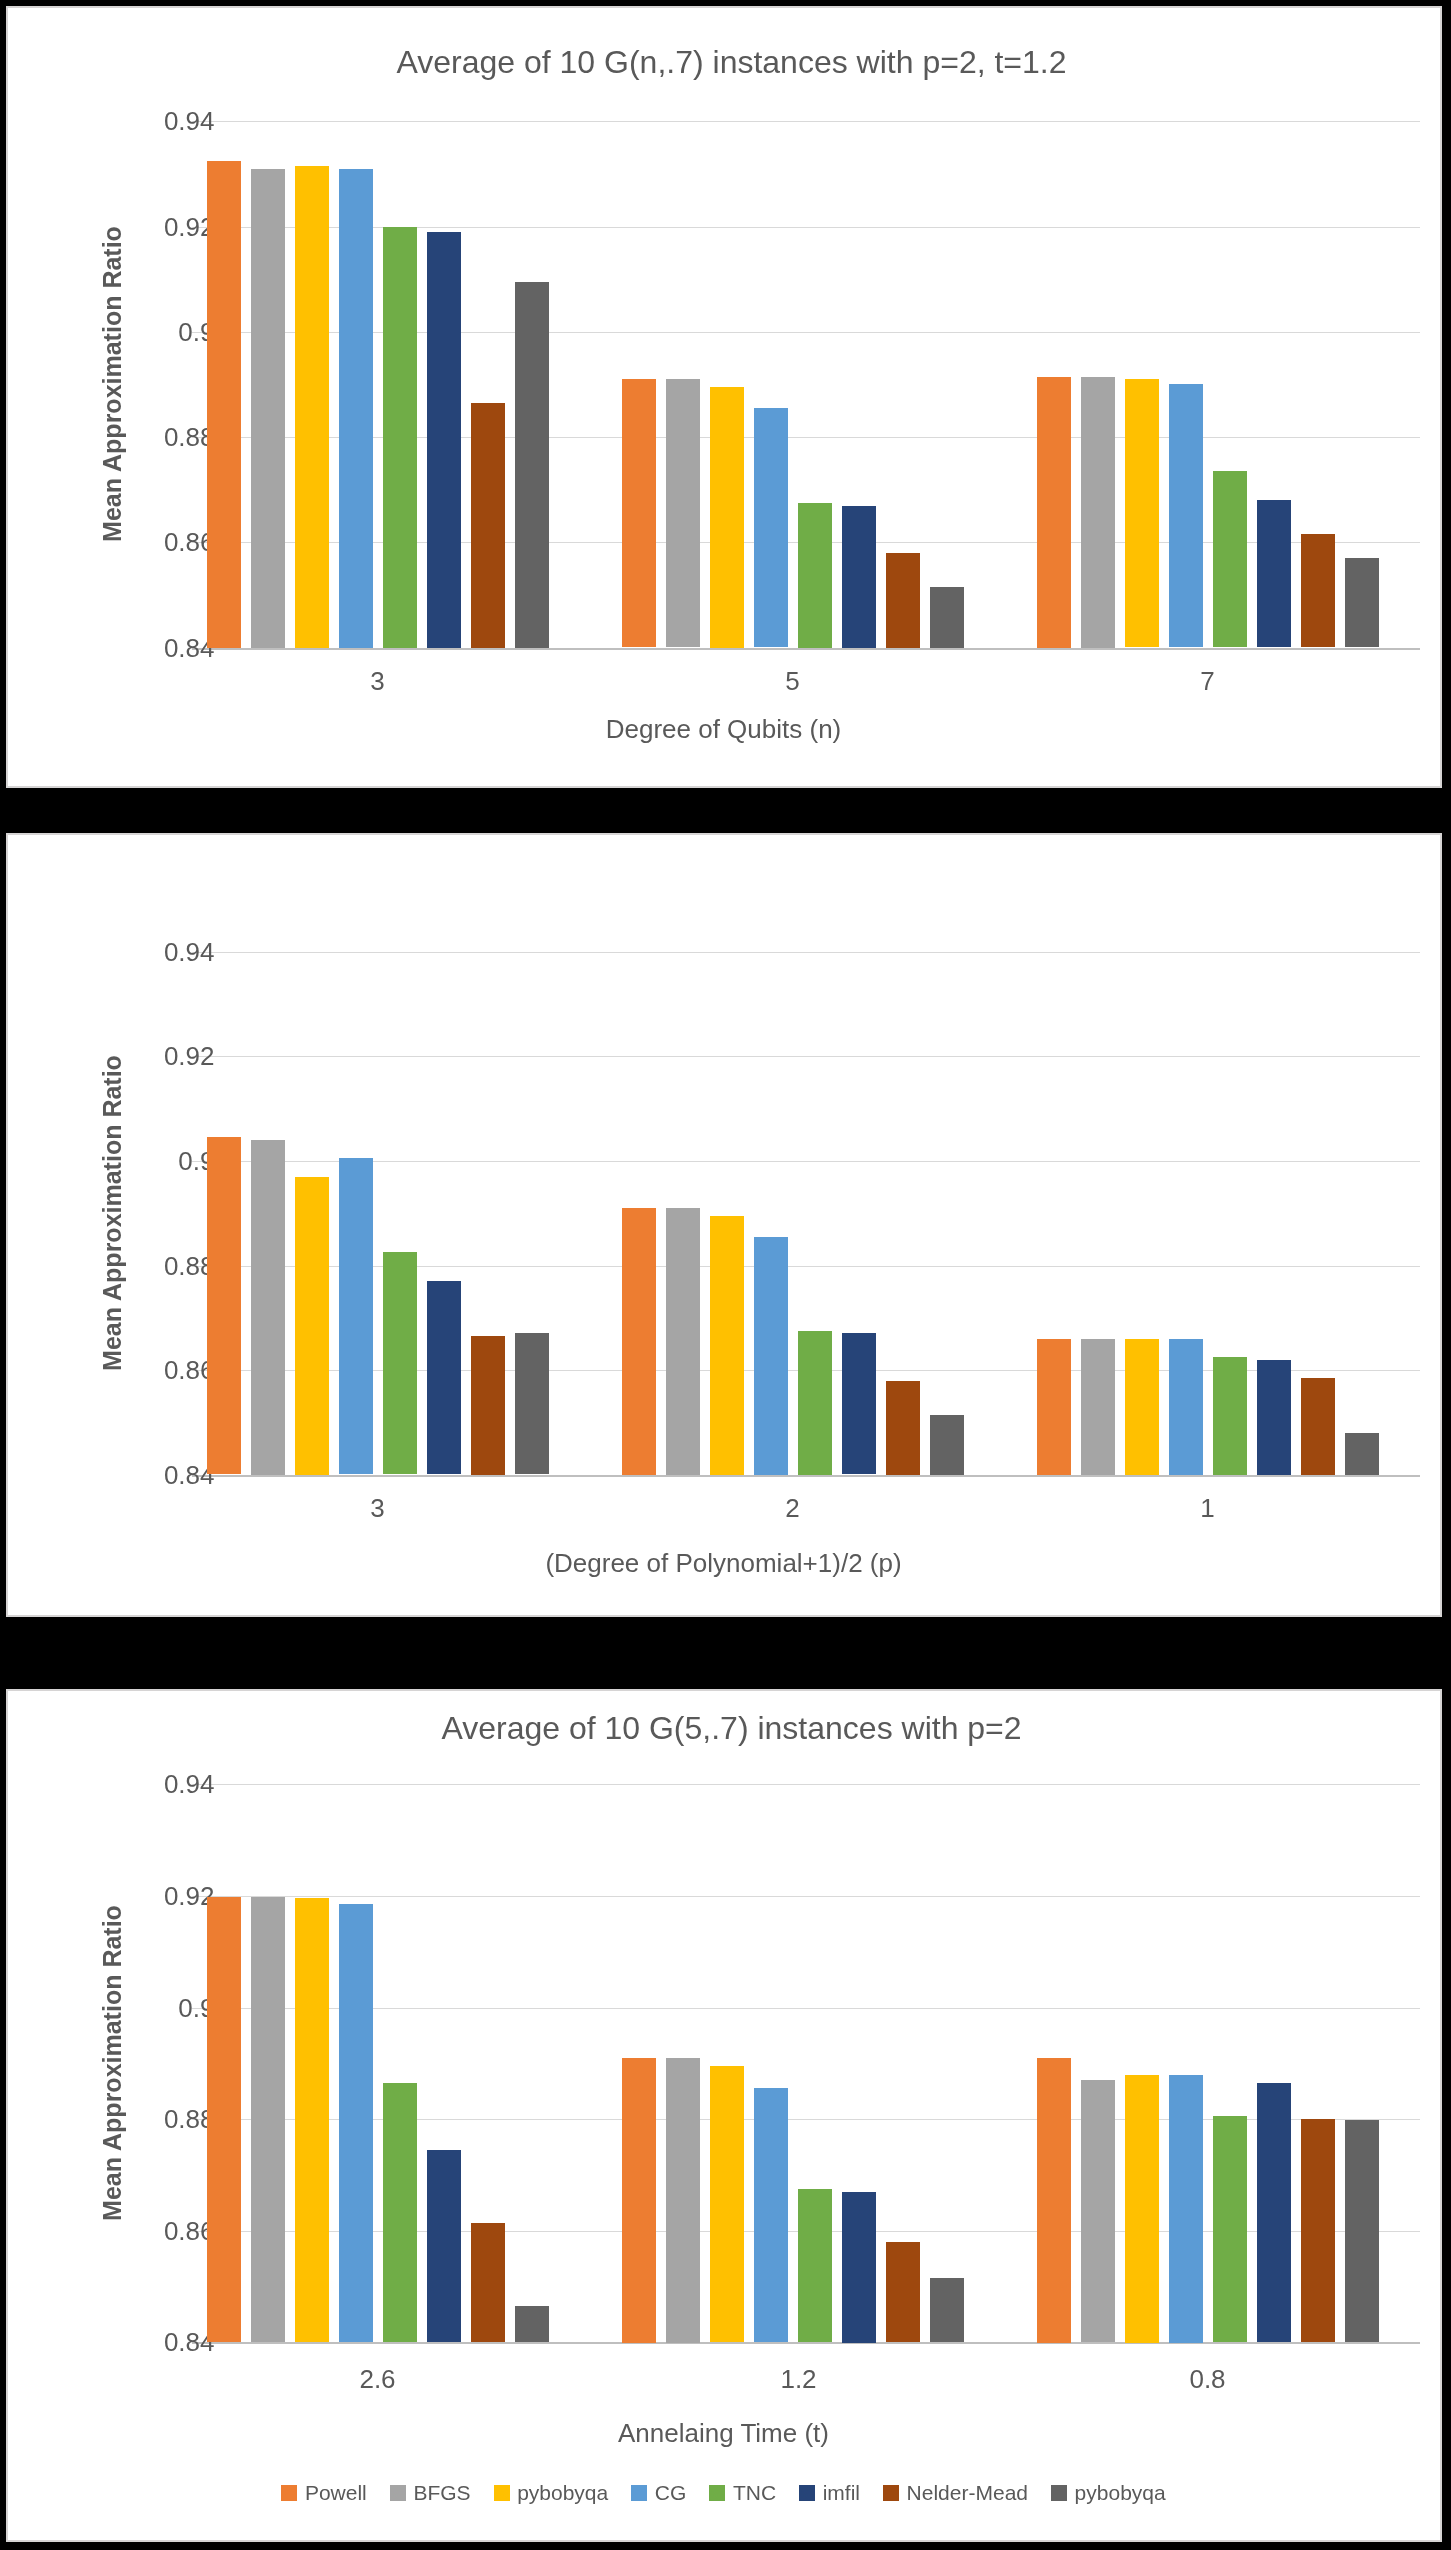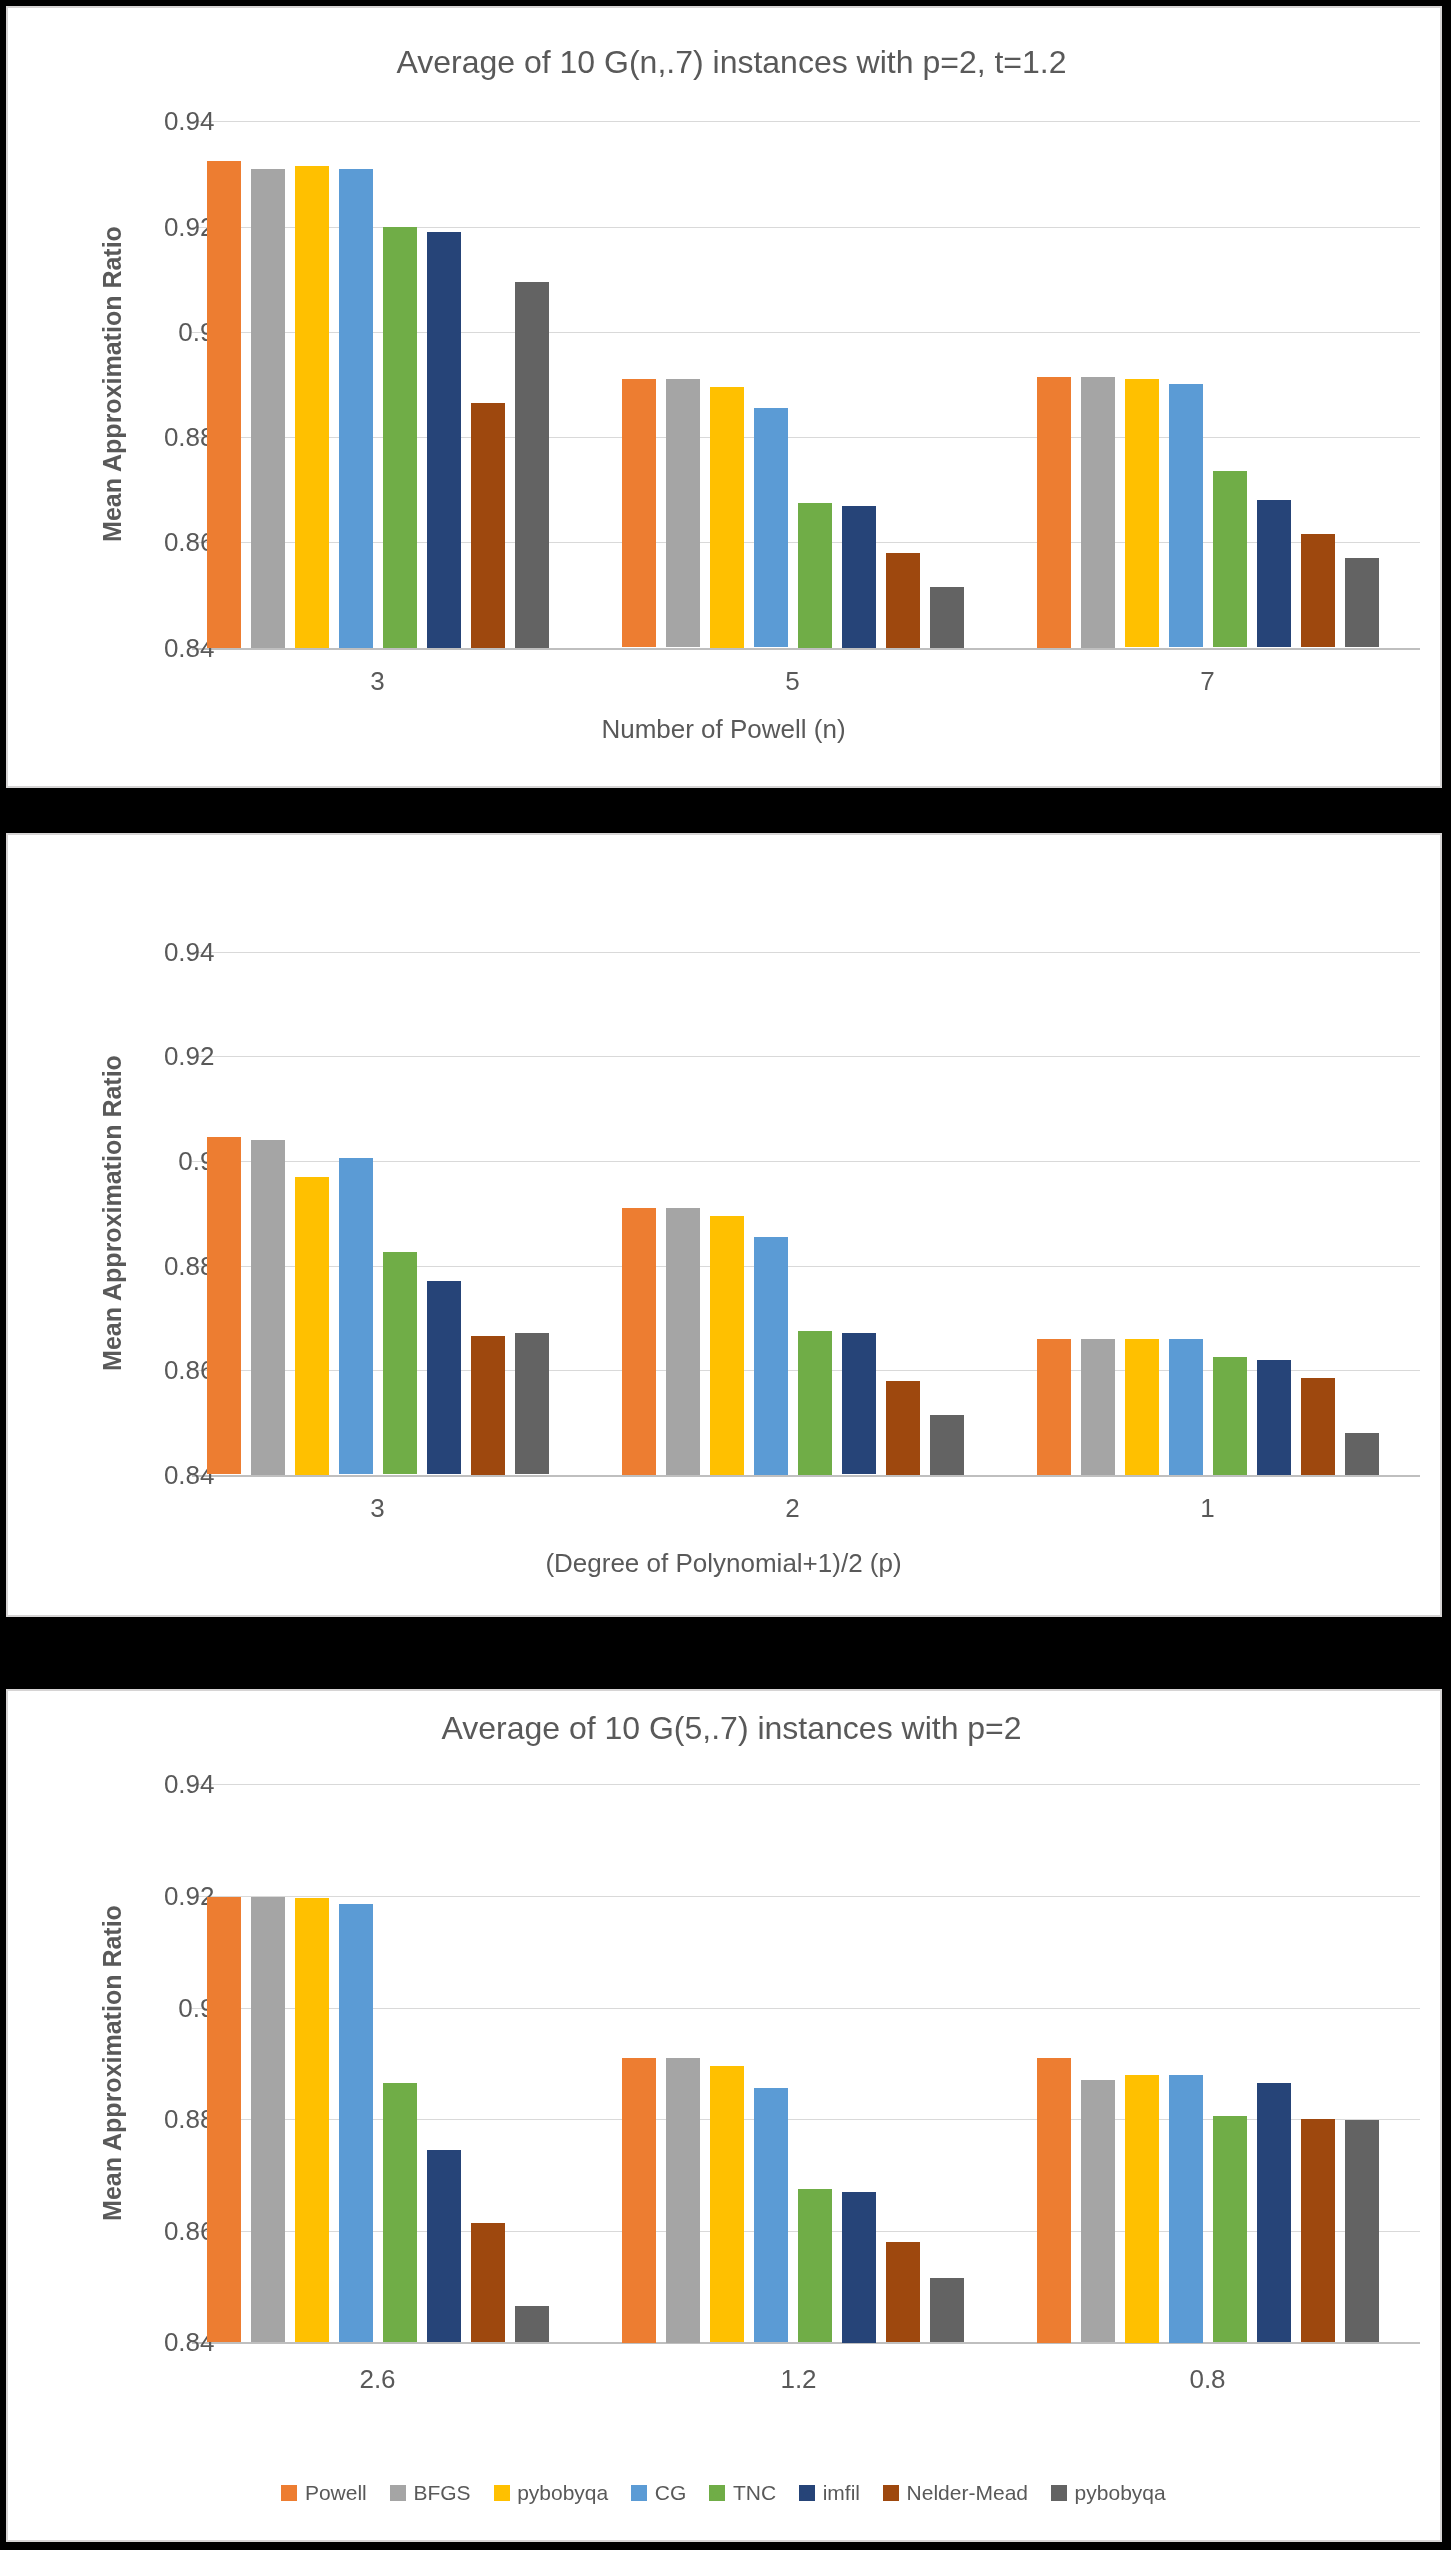--- a/index.html
+++ b/index.html
@@ -68,21 +68,21 @@
         <div class="bar" style="left: 1029px; top: 369px; width: 34px; height: 271px; background: rgb(237, 125, 49);"></div>
         <div class="bar" style="left: 1073px; top: 369px; width: 34px; height: 271px; background: rgb(165, 165, 165);"></div>
         <div class="bar" style="left: 1117px; top: 371px; width: 34px; height: 268px; background: rgb(255, 192, 0);"></div>
         <div class="bar" style="left: 1161px; top: 376px; width: 34px; height: 263px; background: rgb(91, 155, 213);"></div>
         <div class="bar" style="left: 1205px; top: 463px; width: 34px; height: 176px; background: rgb(112, 173, 71);"></div>
         <div class="bar" style="left: 1249px; top: 492px; width: 34px; height: 147px; background: rgb(38, 68, 120);"></div>
         <div class="bar" style="left: 1293px; top: 526px; width: 34px; height: 113px; background: rgb(158, 72, 14);"></div>
         <div class="bar" style="left: 1337px; top: 550px; width: 34px; height: 89px; background: rgb(99, 99, 99);"></div>
         <div class="cat" style="left: 1200px; top: 658px;">7</div>
       </div>
-    <div class="x-label" style="top:706px;">Number of Powell (n)</div>
+    <div class="x-label" style="top:706px;">Degree of Qubits (n)</div>
   </section>
 
   <section class="panel" id="panel-1" style="top:833px;height:784px;">
     <div class="y-label" style="left:104px;top:378px;">Mean Approximation Ratio</div>
     <div class="plot">
         <div class="gridline" style="left: 184px; top: 117px; width: 1228px;"></div>
         <div class="ytick" style="left: 63px; top: 117px;">0.94</div>
         <div class="gridline" style="left: 184px; top: 221px; width: 1228px;"></div>
         <div class="ytick" style="left: 63px; top: 221px;">0.92</div>
         <div class="gridline" style="left: 184px; top: 326px; width: 1228px;"></div>
@@ -161,20 +161,21 @@
         <div class="bar" style="left: 1029px; top: 367px; width: 34px; height: 285px; background: rgb(237, 125, 49);"></div>
         <div class="bar" style="left: 1073px; top: 389px; width: 34px; height: 262px; background: rgb(165, 165, 165);"></div>
         <div class="bar" style="left: 1117px; top: 384px; width: 34px; height: 268px; background: rgb(255, 192, 0);"></div>
         <div class="bar" style="left: 1161px; top: 384px; width: 34px; height: 268px; background: rgb(91, 155, 213);"></div>
         <div class="bar" style="left: 1205px; top: 425px; width: 34px; height: 226px; background: rgb(112, 173, 71);"></div>
         <div class="bar" style="left: 1249px; top: 392px; width: 34px; height: 259px; background: rgb(38, 68, 120);"></div>
         <div class="bar" style="left: 1293px; top: 428px; width: 34px; height: 223px; background: rgb(158, 72, 14);"></div>
         <div class="bar" style="left: 1337px; top: 429px; width: 34px; height: 222px; background: rgb(99, 99, 99);"></div>
         <div class="cat" style="left: 1200px; top: 673px;">0.8</div>
       </div>
+    <div class="x-label" style="top:727px;">Annelaing Time (t)</div>
     <div class="legend" style="top:2479px;top:790px;">
         <div class="legend-item">
           <span class="legend-swatch" style="background: rgb(237, 125, 49);"></span>
           <span class="legend-text">Powell</span>
         </div>
         <div class="legend-item">
           <span class="legend-swatch" style="background: rgb(165, 165, 165);"></span>
           <span class="legend-text">BFGS</span>
         </div>
         <div class="legend-item">

